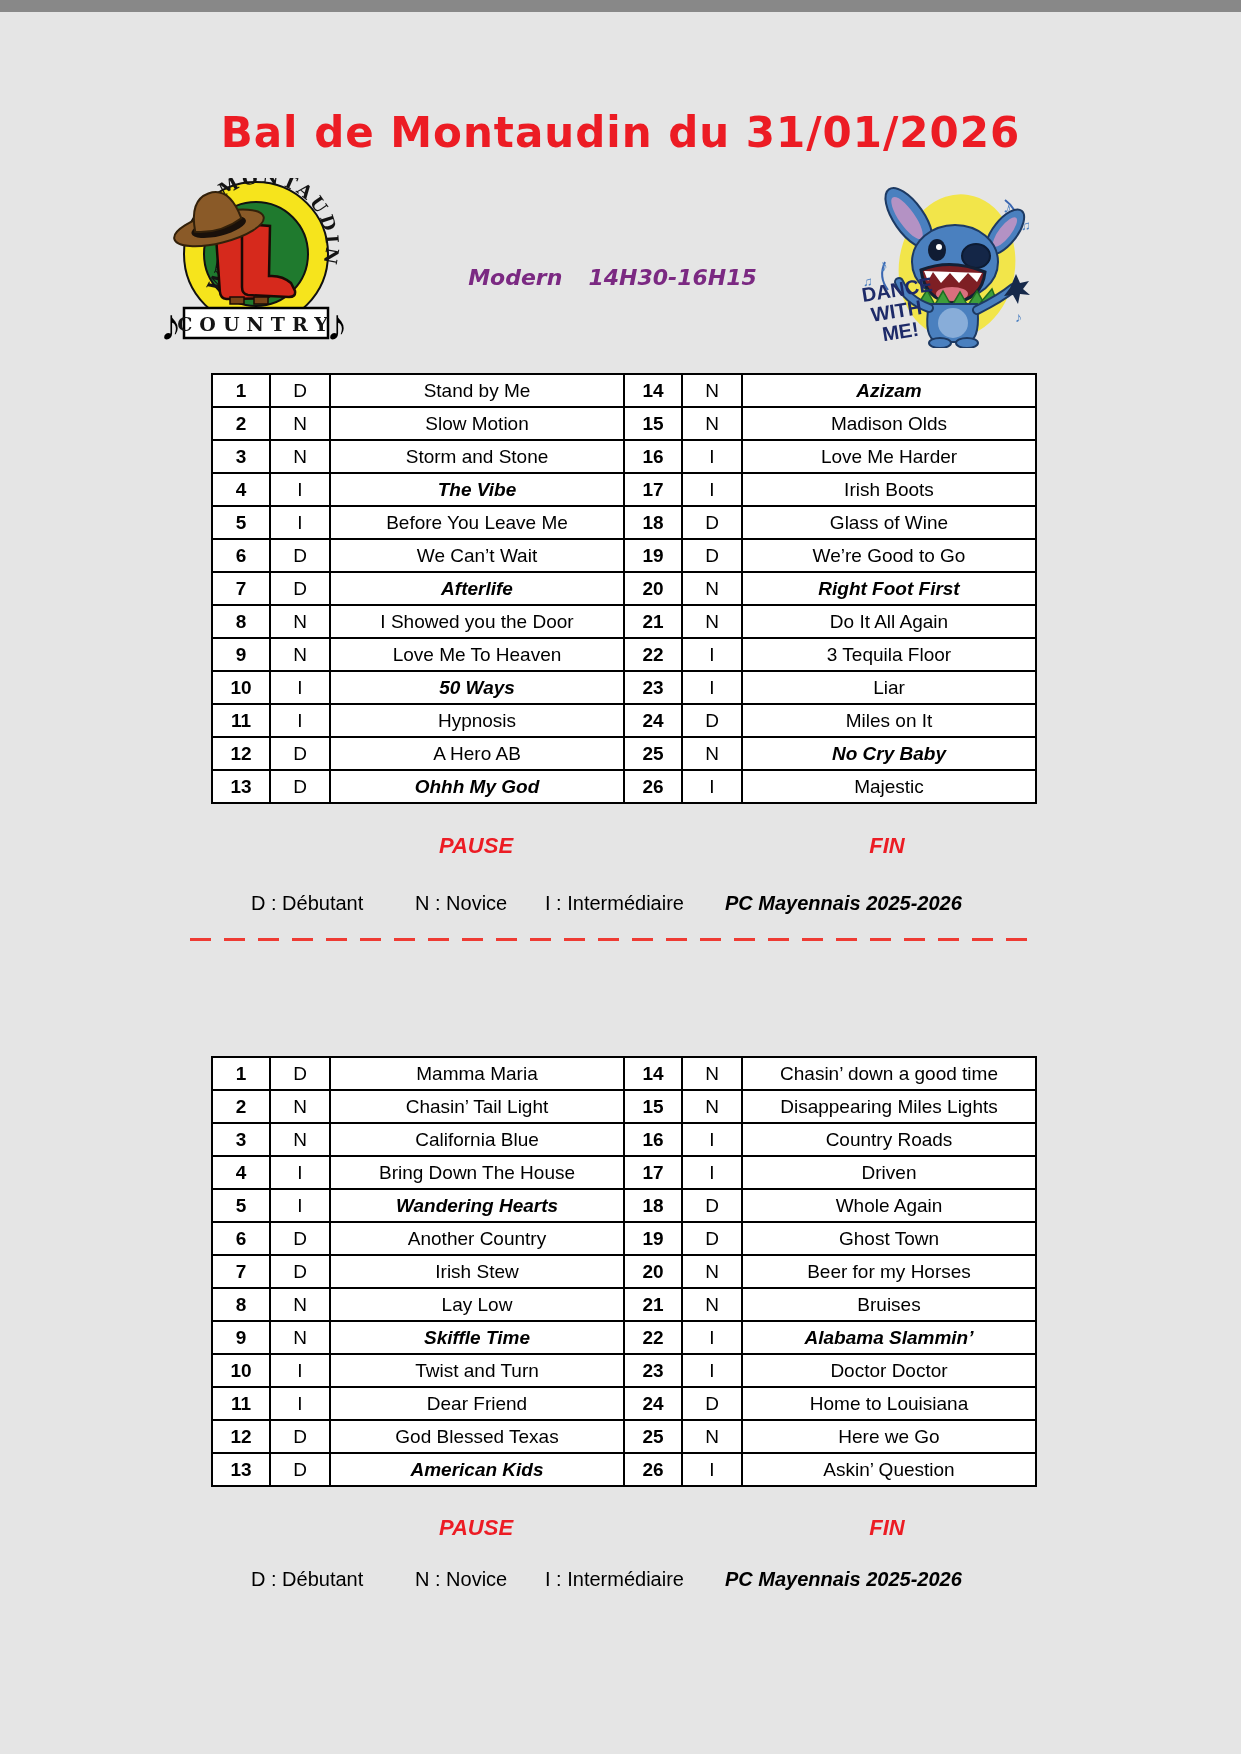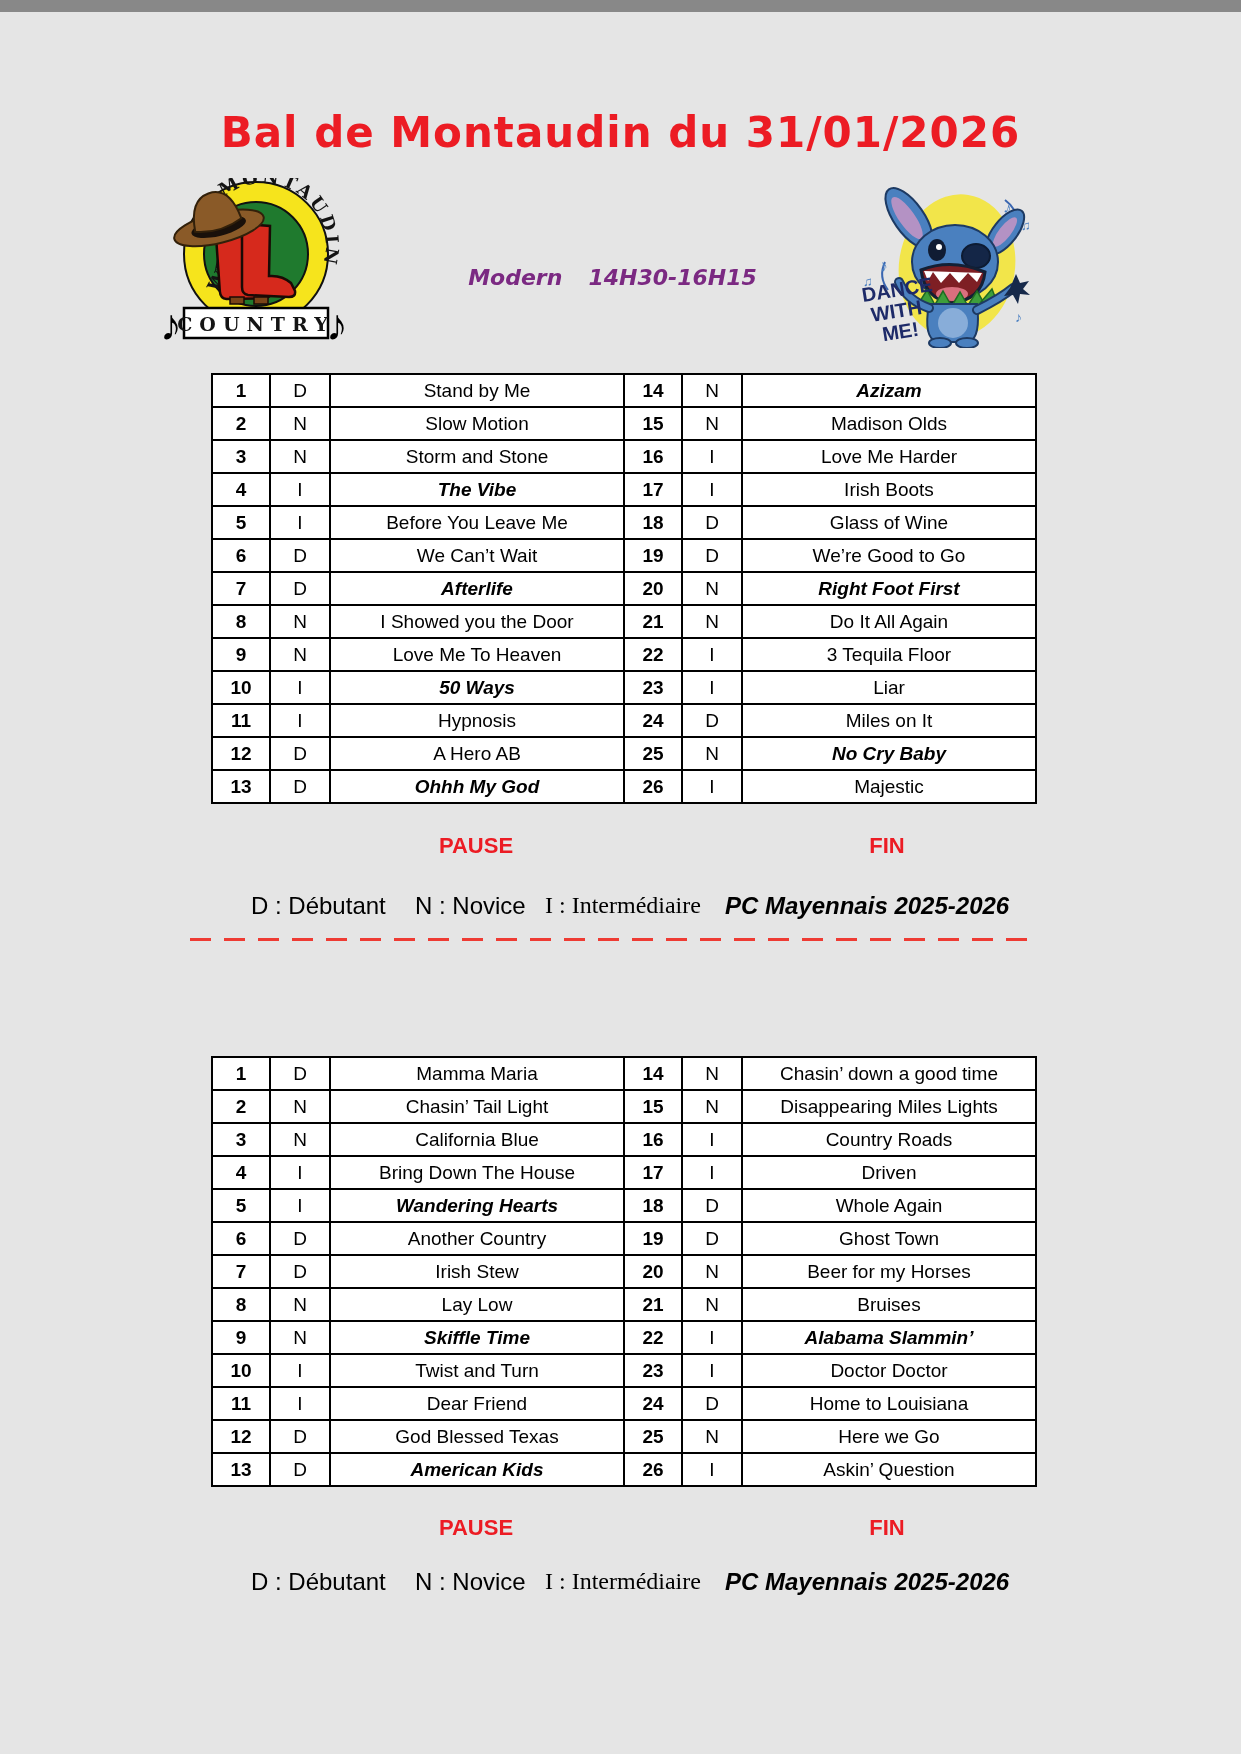--- a/index.html
+++ b/index.html
@@ -33,28 +33,28 @@
     font-size:19px;padding:0 2px;white-space:nowrap;overflow:hidden;
   }
   td.num{font-weight:bold;font-size:20px;}
   td.level{font-size:20px;}
   td.song.em{font-weight:bold;font-style:italic;}
   col.c-num{width:58px;} col.c-level{width:60px;} col.c-song{width:294px;}
   
   .pause-row{position:absolute;left:211px;width:824px;height:30px;}
   .pause-row span{
     position:absolute;top:0;text-align:center;color:var(--pause-red,#ec1c24);
-    font-weight:bold;font-size:22px;
+    font-weight:bold;font-style:italic;font-size:22px;
   }
   .pause-row .pause-label{left:118px;width:294px;}
   .pause-row .fin-label{left:529px;width:294px;}
   
-  .legend-row{position:absolute;left:211px;width:824px;height:26px;font-size:24px;}
+  .legend-row{position:absolute;left:211px;width:824px;height:26px;font-size:20px;}
   .legend-row span{position:absolute;top:0;white-space:nowrap;}
-  .legend-d{left:40px;} .legend-n{left:204px;} .legend-i{left:334px;font-family:Liberation Serif, serif;}
+  .legend-d{left:40px;} .legend-n{left:204px;} .legend-i{left:334px;}
   .legend-pc{left:514px;font-weight:bold;font-style:italic;}
   
   .dashed-sep{
     position:absolute;left:190px;top:926px;width:845px;height:3px;
     background:repeating-linear-gradient(90deg,var(--dash-red,#ee3b33) 0 21px,transparent 21px 34px);
   }
   
   #heading-0{top:253px;} #table-0{top:361px;} #pauserow-0{top:821px;} #legend-0{top:880px;}
   #heading-1{top:951px;} #table-1{top:1044px;} #pauserow-1{top:1503px;} #legend-1{top:1556px;}
 </style>

